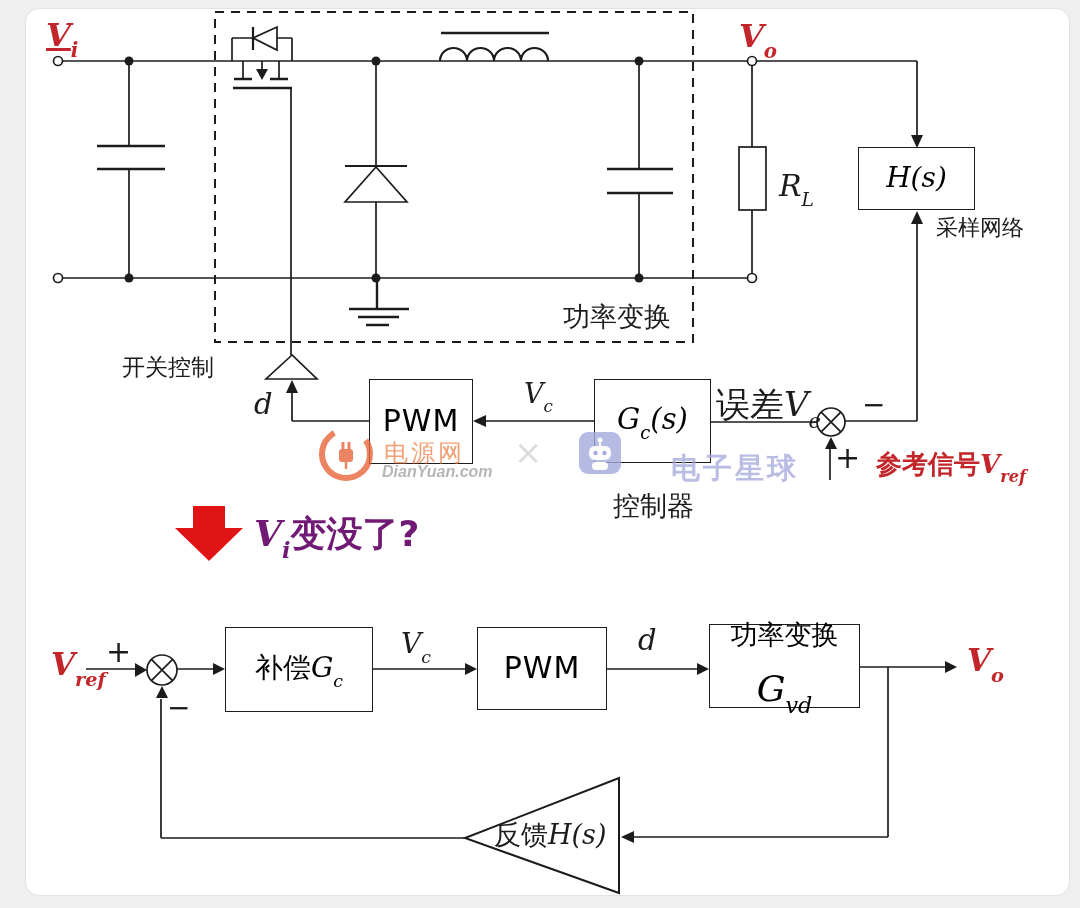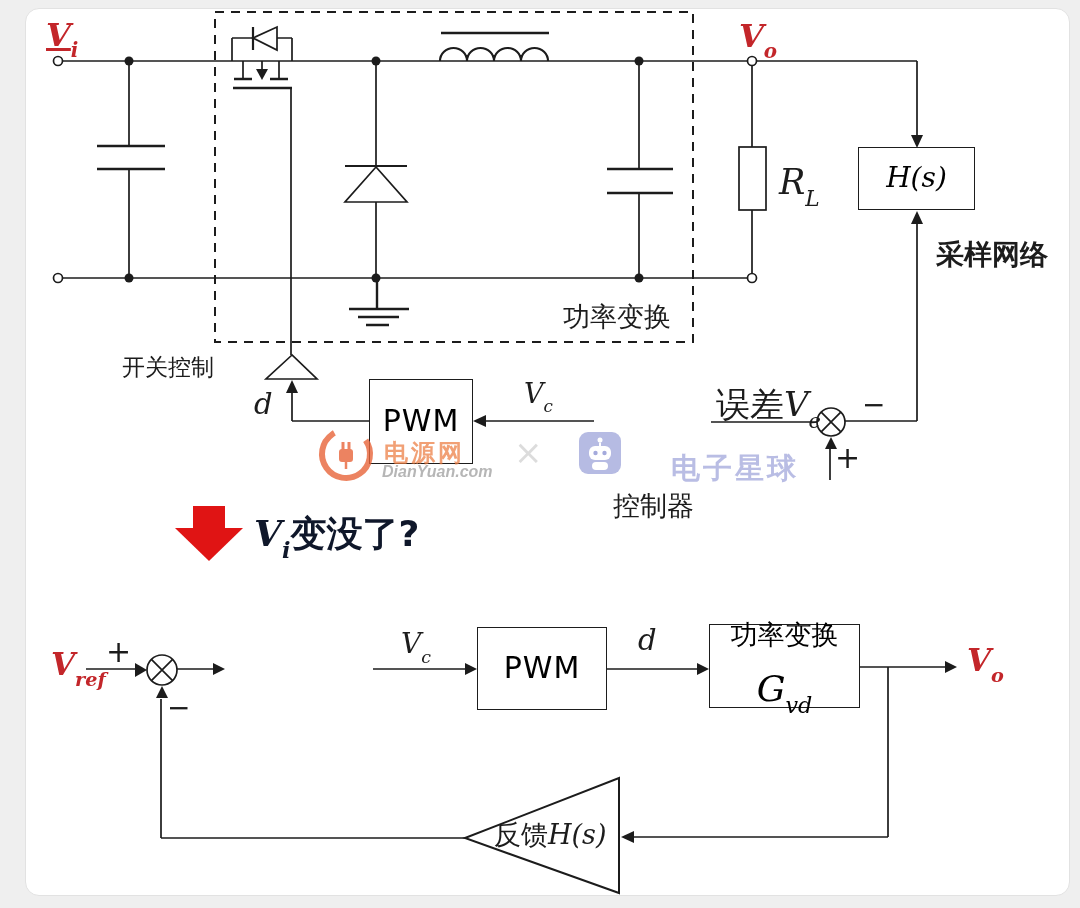--- a/index.html
+++ b/index.html
@@ -8,21 +8,21 @@
   .card{position:absolute;left:25px;top:8px;width:1043px;height:886px;
         background:#ffffff;border:1px solid #e2e2e2;border-radius:14px;z-index:0;}
   svg.draw{position:absolute;left:0;top:0;z-index:1;}
   .box{position:absolute;border:1.7px solid #1d1d1d;background:#fff;
        display:flex;align-items:center;justify-content:center;
        box-sizing:border-box;z-index:2;}
   .lbl{position:absolute;line-height:1;white-space:nowrap;color:#1c1c1c;z-index:4;}
   .math{font-family:"DejaVu Serif","Liberation Serif",serif;font-style:italic;}
   .cn{font-family:"DejaVu Sans","Liberation Sans",sans-serif;font-style:normal;}
   .red{color:#c3262a;}
-  .brightred{color:#0f172a;}
+  .brightred{color:#701a75;}
   sub{font-size:0.62em;font-style:italic;position:relative;top:0.18em;line-height:1;}
   .wm{position:absolute;z-index:3;line-height:1;white-space:nowrap;}
   .boxlabel{line-height:1.15;text-align:center;}
 </style>
 </head>
 <body>
 
 <div id="stage">
   <div class="card"></div>
 
@@ -138,57 +138,64 @@
     <g fill="#e01414" stroke="none">
       <rect x="193" y="506" width="32" height="23"></rect>
       <polygon points="175,528 243,528 209,561"></polygon>
     </g>
   </svg>
 
   <div class="box" style="left:858px;top:147px;width:117px;height:63px;">
     <span class="math boxlabel" style="font-size:28px;">H(s)</span>
   </div>
 
+  <div class="box" style="left:594px;top:379px;width:117px;height:84px;">
+    <span class="math boxlabel" style="font-size:29px;"><span>G</span><sub>c</sub><span>(s)</span></span>
+  </div>
 
   <div class="box" style="left:369px;top:379px;width:104px;height:85px;">
     <span class="cn boxlabel" style="font-size:30px;letter-spacing:1px;">PWM</span>
   </div>
 
+  <div class="box" style="left:225px;top:627px;width:148px;height:85px;">
+    <span class="boxlabel" style="font-size:28px;"><span class="cn">补偿</span><span class="math"><span>G</span><sub>c</sub></span></span>
+  </div>
 
   <div class="box" style="left:477px;top:627px;width:130px;height:83px;">
     <span class="cn boxlabel" style="font-size:30px;letter-spacing:1px;">PWM</span>
   </div>
 
   <div class="box" style="left:709px;top:624px;width:151px;height:84px;flex-direction:column;">
     <span class="cn boxlabel" style="font-size:27px;">功率变换</span>
     <span class="math boxlabel" style="font-size:36px;margin-top:18px;"><span>G</span><sub>vd</sub></span>
   </div>
 
   <div class="lbl math red" style="left:46px;top:19px;font-size:32px;font-weight:600;text-decoration:underline;"><span>V</span><sub>i</sub></div>
 
   <div class="lbl math red" style="left:739px;top:20px;font-size:32px;font-weight:600;"><span>V</span><sub>o</sub></div>
 
-  <div class="lbl math" style="left:779px;top:165px;font-size:35px;text-align:right;"><span>R</span><sub>L</sub></div>
-
-  <div class="lbl cn" style="left:936px;top:241px;font-size:28px;font-weight:bold;">采样网络</div>
+  <div class="lbl math" style="left:779px;top:171px;font-size:30px;text-align:right;"><span>R</span><sub>L</sub></div>
+
+  <div class="lbl cn" style="left:936px;top:217px;font-size:22px;">采样网络</div>
 
   <div class="lbl cn" style="left:563px;top:303px;font-size:27px;">功率变换</div>
 
   <div class="lbl cn" style="left:122px;top:356px;font-size:23px;">开关控制</div>
 
   <div class="lbl math" style="left:254px;top:390px;font-size:29px;">d</div>
 
   <div class="lbl math" style="left:524px;top:380px;font-size:27px;"><span>V</span><sub>c</sub></div>
 
   <div class="lbl" style="left:716px;top:387px;font-size:34px;"><span class="cn">误差</span><span class="math"><span>V</span><sub>e</sub></span></div>
 
   <div class="lbl cn" style="left:862px;top:391px;font-size:28px;">−</div>
 
   <div class="lbl cn" style="left:835px;top:443px;font-size:30px;">+</div>
 
+  <div class="lbl red" style="left:876px;top:451px;font-size:26px;font-weight:600;"><span class="cn">参考信号</span><span class="math"><span>V</span><sub>ref</sub></span></div>
 
   <div class="lbl cn" style="left:613px;top:475px;font-size:27px;margin-top:17px;">控制器</div>
 
   <div class="lbl brightred" style="left:254px;top:515px;font-size:36px;font-weight:700;"><span class="math"><span>V</span><sub>i</sub></span><span class="cn">变没了?</span></div>
 
   <div class="lbl math red" style="left:25px;top:649px;font-size:31px;font-weight:600;margin-left:26px;"><span>V</span><sub>ref</sub></div>
 
   <div class="lbl cn" style="left:106px;top:637px;font-size:30px;">+</div>
 
   <div class="lbl cn" style="left:167px;top:694px;font-size:28px;">−</div>
@@ -200,21 +207,21 @@
   <div class="lbl math red" style="left:967px;top:645px;font-size:31px;font-weight:600;"><span>V</span><sub>o</sub></div>
 
   <div class="lbl" style="left:494px;top:821px;font-size:27px;z-index:4;"><span class="cn">反馈</span><span class="math">H(s)</span></div>
 
   <svg class="wm" style="left:317px;top:425px;" width="58" height="58" opacity="0.8">
     <circle cx="29" cy="29" r="24" fill="none" stroke="#e8653a" stroke-width="6" stroke-dasharray="115 36" transform="rotate(-35 29 29)"></circle>
     <path d="M26,17 V25 M32,17 V25" stroke="#e8653a" stroke-width="3" fill="none"></path>
     <rect x="22" y="24" width="14" height="13" rx="3" fill="#e8653a"></rect>
     <path d="M29,37 V44" stroke="#e8653a" stroke-width="2.5" fill="none"></path>
   </svg>
-  <div class="wm cn" style="left:384px;top:441px;font-size:24px;font-weight:700;letter-spacing:3px;color:rgba(236,124,64,0.72);">电源网</div>
+  <div class="wm cn" style="left:384px;top:441px;font-size:24px;font-weight:400;letter-spacing:3px;color:rgba(236,124,64,0.72);">电源网</div>
   <div class="wm" style="left:382px;top:464px;font-size:16px;font-weight:700;font-style:italic;color:rgba(158,158,158,0.75);font-family:'Liberation Sans',sans-serif;">DianYuan.com</div>
   <div class="wm cn" style="left:514px;top:435px;font-size:34px;color:rgba(196,196,196,0.6);">×</div>
   <div class="wm" style="left:579px;top:432px;width:42px;height:42px;border-radius:9px;background:rgba(164,170,220,0.8);">
     <svg width="42" height="42">
       <circle cx="21" cy="8" r="2.5" fill="#ffffff"></circle>
       <path d="M21,10.5 V14" stroke="#ffffff" stroke-width="2"></path>
       <rect x="10" y="14" width="22" height="14" rx="6" fill="#ffffff"></rect>
       <circle cx="16.5" cy="21" r="2.2" fill="#a4aadc"></circle>
       <circle cx="25.5" cy="21" r="2.2" fill="#a4aadc"></circle>
       <rect x="13" y="30" width="16" height="8" rx="4" fill="#ffffff"></rect>

